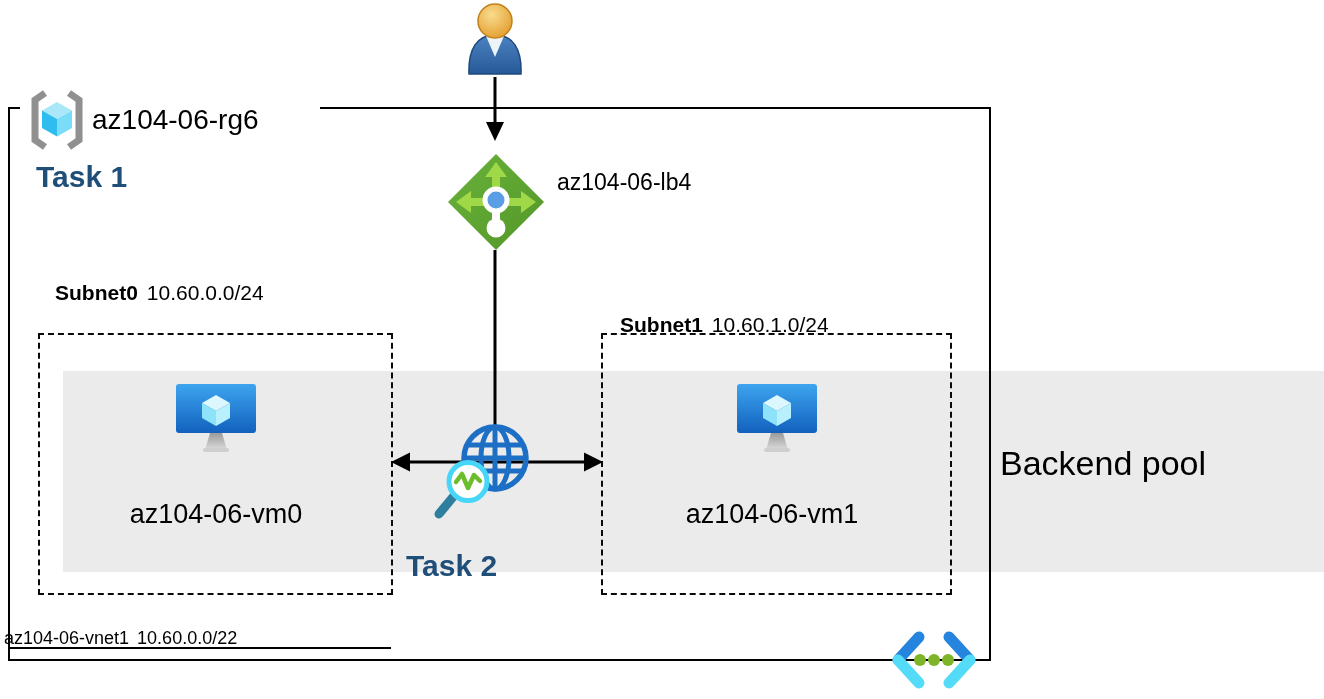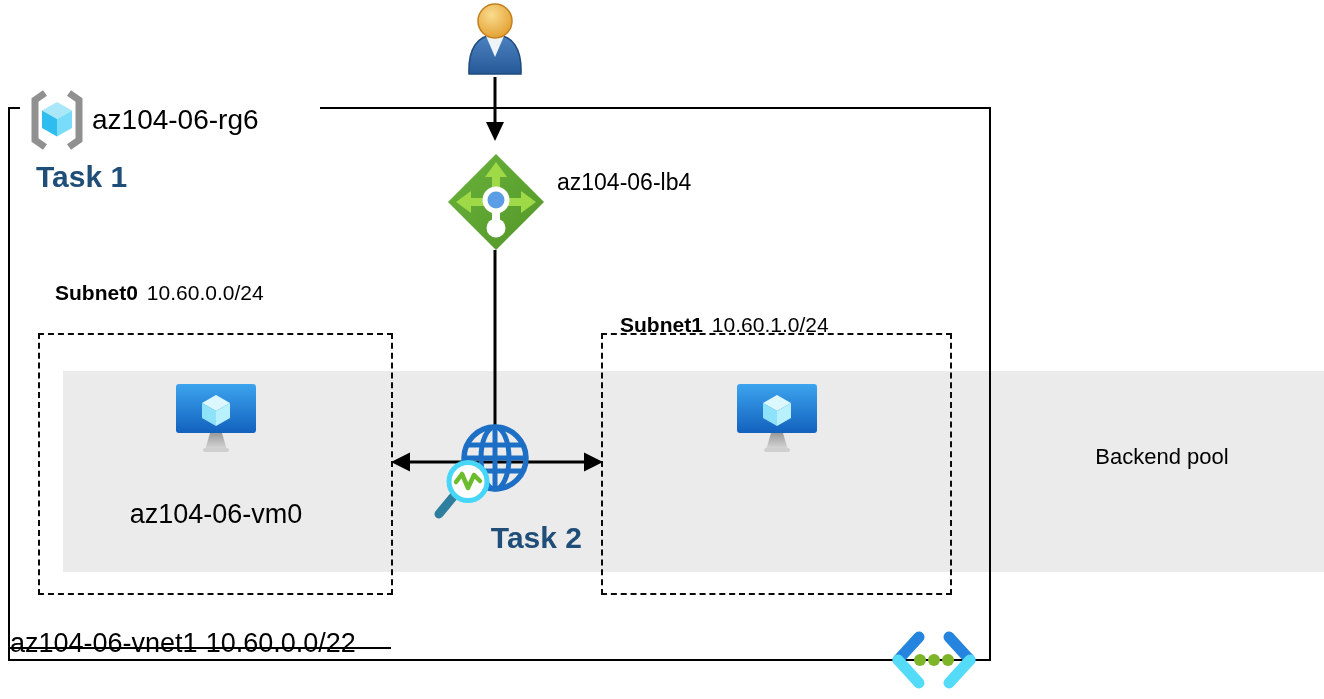--- a/index.html
+++ b/index.html
@@ -11,32 +11,32 @@
   .band{left:63px;top:371px;width:1261px;height:201px;background:#ebebeb;}
   .rgbox{left:8px;top:107px;width:983px;height:554px;border:2px solid #000;box-sizing:border-box;background:transparent;}
   .dashedbox{border:2px dashed #0a0a0a;box-sizing:border-box;background:transparent;}
   .subnet0box{left:38px;top:333px;width:355px;height:262px;}
   .subnet1box{left:601px;top:333px;width:351px;height:262px;}
   .connectors{left:0;top:0;width:1324px;height:699px;pointer-events:none;}
   .rg-header{left:20px;top:84px;width:300px;height:72px;background:#fff;display:flex;align-items:center;gap:2px;padding-left:4px;box-sizing:border-box;text-align:center;}
   .rg-label{font-size:28px;white-space:nowrap;}
   .task-label{font-size:30px;font-weight:bold;color:#1f4e79;white-space:nowrap;}
   .task1{left:36px;top:160px;}
-  .task2{left:406px;top:521px;width:176px;text-align:right;}
+  .task2{left:406px;top:549px;width:176px;text-align:left;}
   .lb-labels{left:557px;top:164px;font-size:23px;line-height:37px;white-space:nowrap;}
   .subnet-label{font-size:21px;white-space:nowrap;}
   .subnet-label .b{font-weight:bold;}
   .subnet-label .cidr{margin-left:9px;}
   .subnet0-label{left:55px;top:281px;}
   .subnet1-label{left:620px;top:281px;margin-top:32px;}
   .vm-label{width:240px;text-align:center;font-size:27px;line-height:33px;white-space:nowrap;}
   .vm0-label{left:96px;top:498px;}
   .vm1-label{left:652px;top:498px;}
-  .backend-label{left:1000px;top:444px;width:324px;text-align:center;font-size:22px;white-space:nowrap;}
-  .vnet-label{left:10px;top:628px;font-size:27px;white-space:nowrap;}
+  .backend-label{left:1000px;top:444px;width:324px;font-size:34px;white-space:nowrap;}
+  .vnet-label{left:4px;top:628px;font-size:18px;white-space:nowrap;}
   .vnet-label .cidr{margin-left:8px;}
 </style>
 </head>
 <body>
 
 <div class="stage">
 
   <div class="abs band"></div>
 
   <div class="abs rgbox"></div>
@@ -140,20 +140,21 @@
     <polygon points="28,21 42,29 42,44 28,36" fill="#8ee3fa"></polygon>
     <polygon points="42,29 56,21 56,36 42,44" fill="#b9f0fd"></polygon>
     <polygon points="36,51 48,51 53,68 31,68" fill="url(#stG)"></polygon>
     <rect x="29" y="66" width="26" height="4" rx="2" fill="#cfcfcf"></rect>
   </svg>
 
   <div class="abs vm-label vm0-label">
     <div>az104-06-vm0</div>
   </div>
   <div class="abs vm-label vm1-label">
+    <div>az104-06-vm1</div>
   </div>
 
   <svg class="abs" style="left:429px;top:424px;" width="110" height="110" viewBox="0 0 110 110">
     <g fill="none" stroke="#1c6fc4" stroke-width="5.5">
       <circle cx="66" cy="34" r="31"></circle>
       <ellipse cx="66" cy="34" rx="14" ry="31" stroke-width="5"></ellipse>
       <line x1="66" y1="3" x2="66" y2="65" stroke-width="5"></line>
       <line x1="35.5" y1="34" x2="96.5" y2="34" stroke-width="5"></line>
       <line x1="38.5" y1="21" x2="93.5" y2="21" stroke-width="5"></line>
       <line x1="38.5" y1="47" x2="93.5" y2="47" stroke-width="5"></line>

